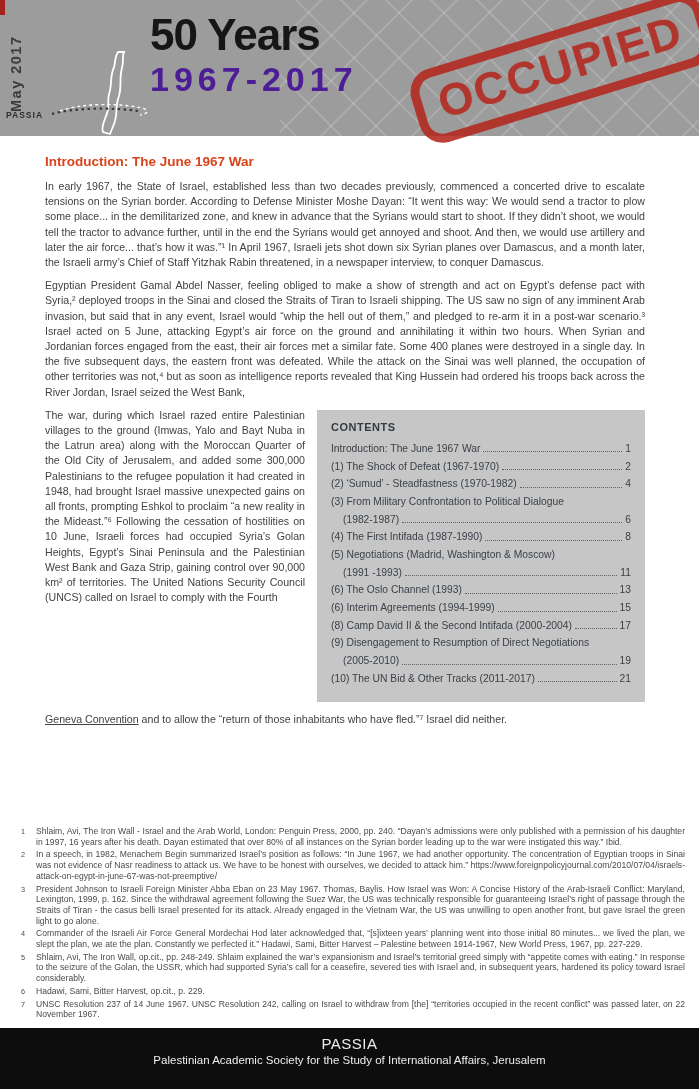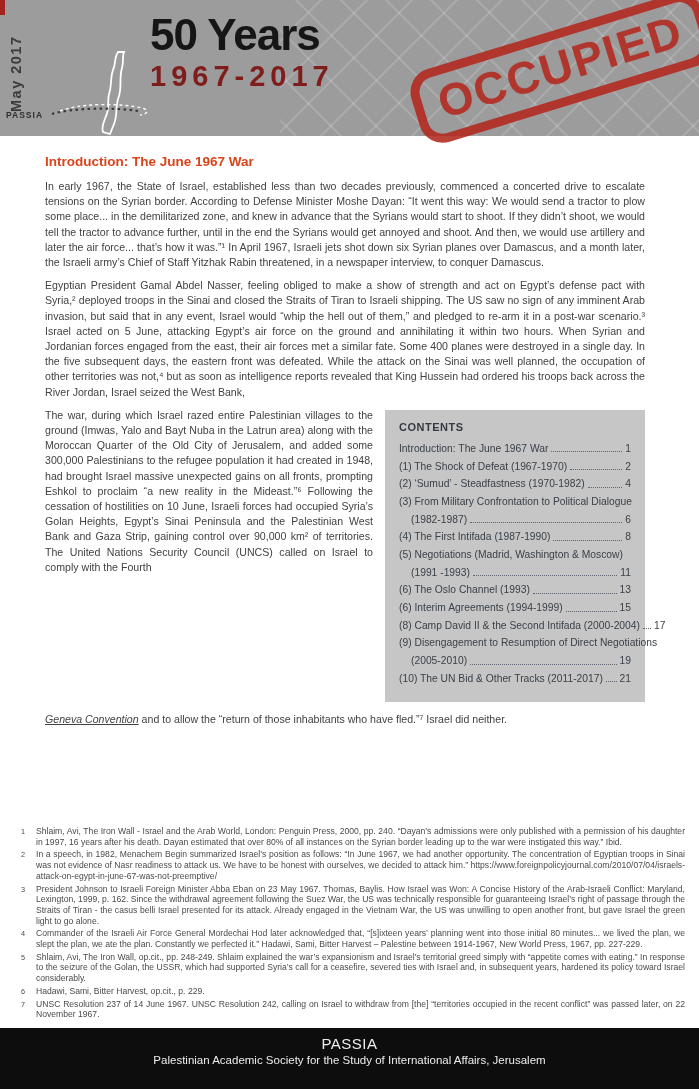--- a/index.html
+++ b/index.html
@@ -24,43 +24,43 @@
   }
   .logo { position:absolute; left:0; top:48px; width:210px; height:88px; z-index:2; }
   .logo svg { position:absolute; left:0; top:0; }
   .logo-word {
     position:absolute; left:6px; top:62px; font-size:8.5px; font-weight:bold;
     color:#2f2f2f; letter-spacing:1px;
   }
   .titles { position:absolute; left:150px; top:12px; width:440px; text-align:left; z-index:1; }
   .title-main  { font-size:44px; font-weight:900; color:#161616; letter-spacing:-1px; line-height:1.05; }
   .title-sub   { font-size:26px; font-weight:900; color:#1b1b1b; letter-spacing:-0.5px; margin-top:1px; }
-  .title-years { font-size:29px; font-weight:900; color:#7f1d1d; letter-spacing:5px; margin-top:2px; }
+  .title-years { font-size:34px; font-weight:900; color:#4c1d95; letter-spacing:5px; margin-top:2px; }
   .stamp {
     position:absolute; right:-14px; top:30px; z-index:4;
     transform:rotate(-17deg);
     border:9px solid #b3281e; border-radius:24px;
     padding:2px 16px 4px 16px;
     font-size:45px; font-weight:900; letter-spacing:2px; color:#b3281e;
     opacity:.88;
     text-shadow:0 0 1px rgba(179,40,30,.6);
   }
 
   
   .main { position:absolute; left:45px; right:54px; top:150px; color:#424242; }
   .section-heading { font-size:13.5px; font-weight:bold; color:#d9441a; margin:4px 0 10px 0; }
   .para { font-size:10.6px; line-height:15.2px; text-align:justify; margin-bottom:8px; }
   .para.final { margin-top:2px; margin-bottom:0; clear:both; }
   .wrap-section { overflow:visible; }
   .wrap-section::after { content:""; display:block; clear:both; }
-  .geneva-link { text-decoration:underline;font-style:italic; }
+  .geneva-link { text-decoration:underline; }
 
   
   .contents-box {
-    float:right; width:260px; min-height:287px;
+    float:right; width:328px; min-height:287px;
     margin:2px 0 8px 12px; padding:11px 14px 12px 14px;
     background:#c6c6c6; color:#3a4148;
   }
   .toc-title { font-size:11px; font-weight:bold; letter-spacing:.5px; margin-bottom:10px; color:#333a42; }
   .toc-row { display:flex; align-items:flex-end; font-size:10.3px; line-height:11.5px; margin-bottom:6.2px; }
   .toc-row .toc-label { white-space:nowrap; }
   .toc-row.indent .toc-label { padding-left:12px; }
   .toc-dots { flex:1; margin:0 3px; border-bottom:1.6px dotted #5d646c; transform:translateY(-2px); min-width:8px; }
   .toc-page { white-space:nowrap; }
 

